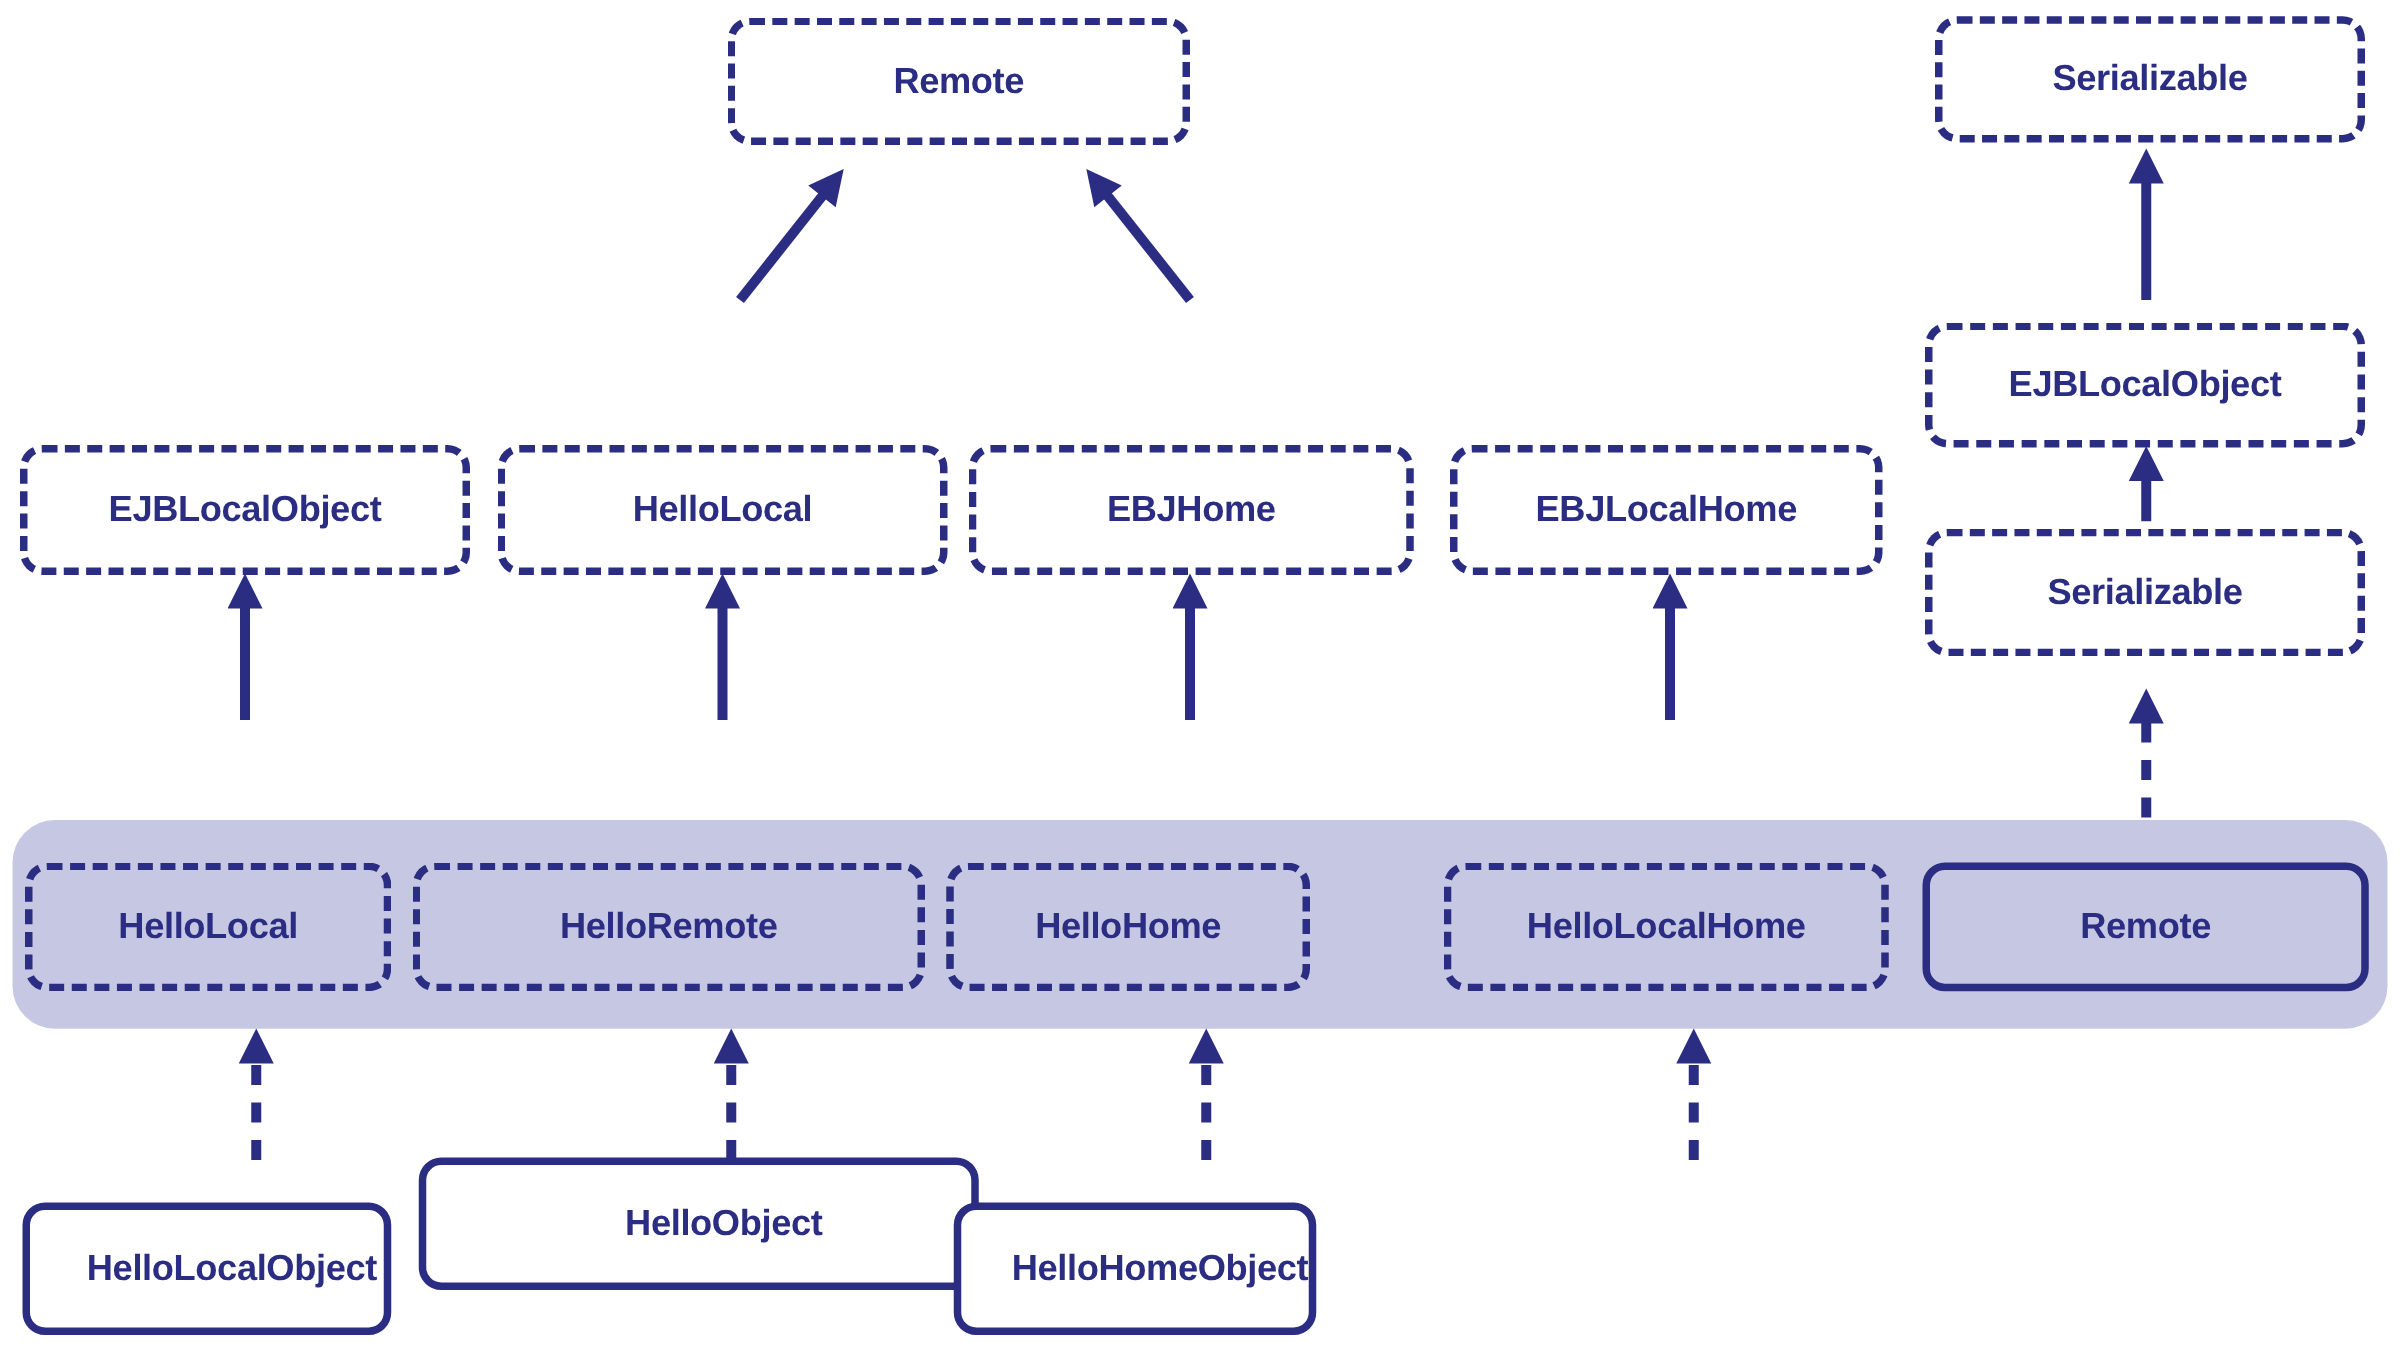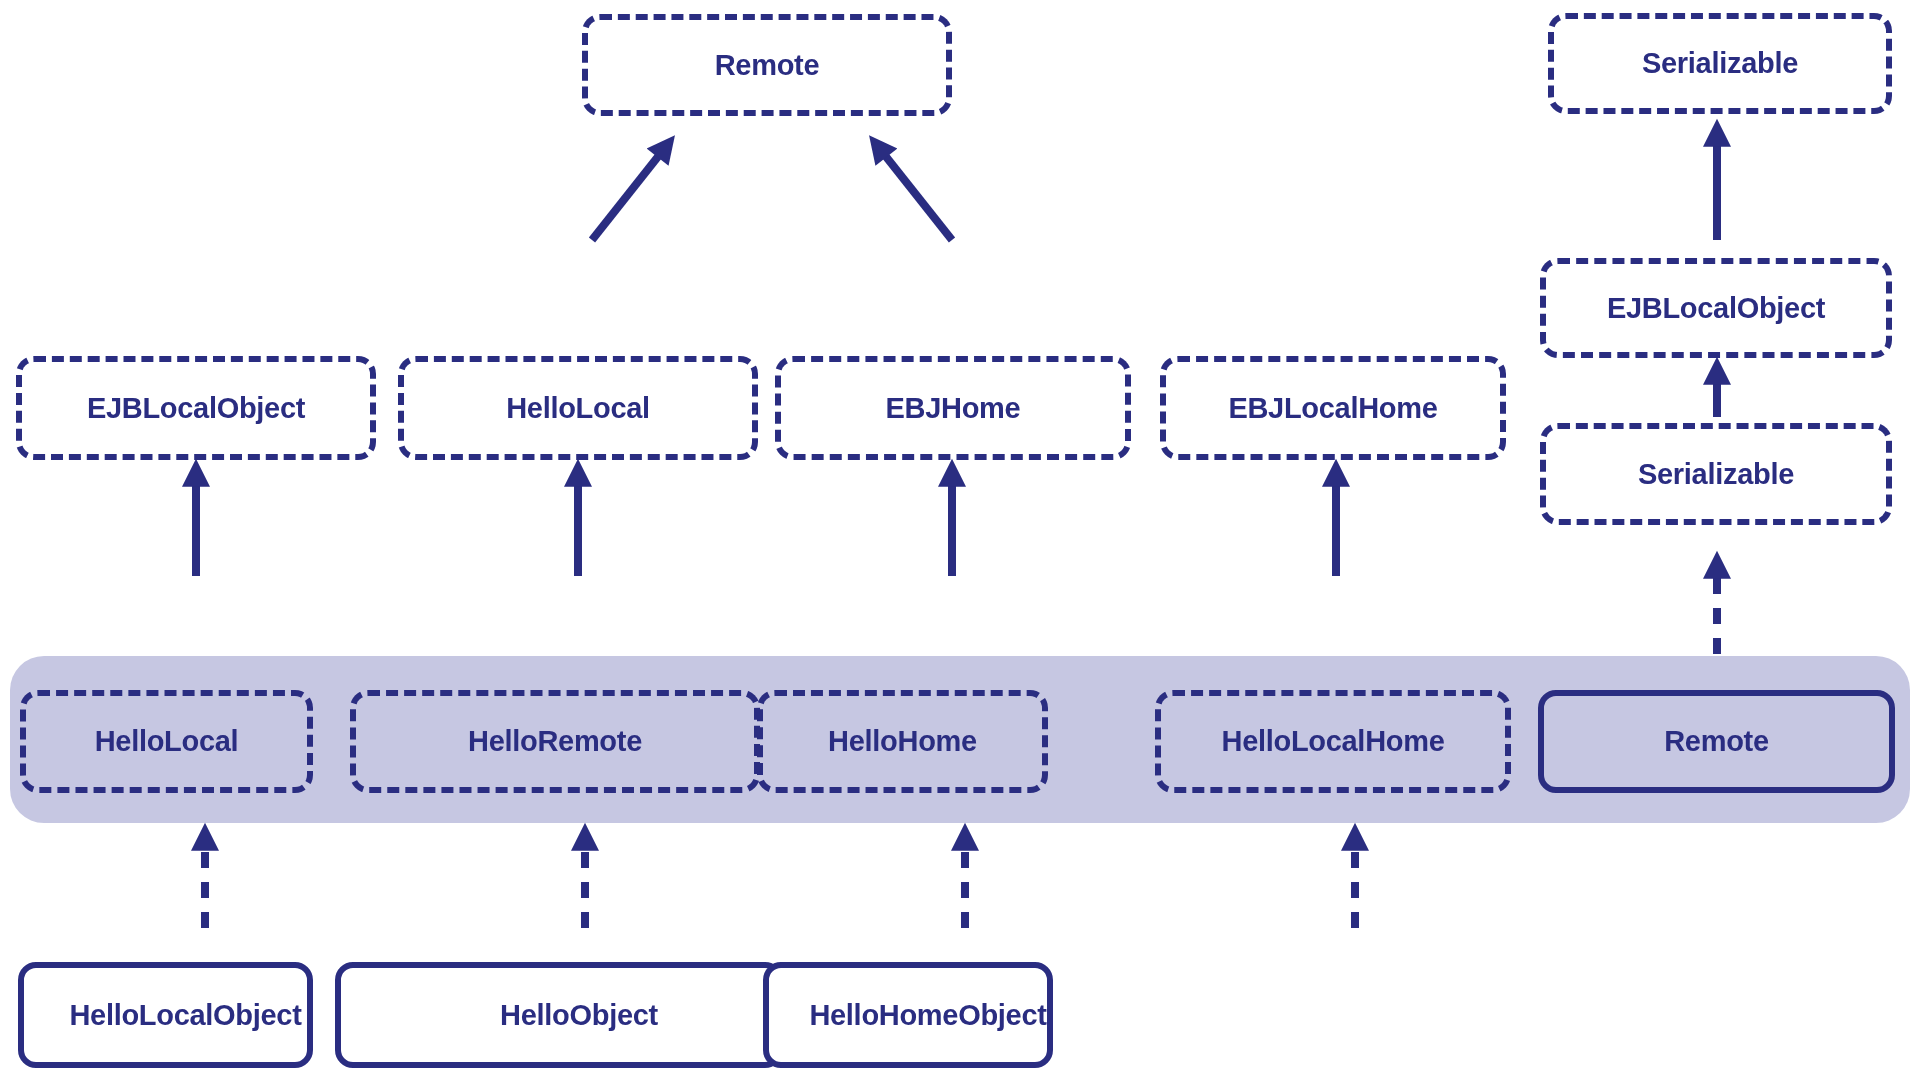--- a/index.html
+++ b/index.html
@@ -80,22 +80,22 @@
 
   <div class="node" style="left:1540px;top:258px;width:352px;height:100px">EJBLocalObject</div>
   <div class="node" style="left:1540px;top:423px;width:352px;height:102px">Serializable</div>
 
   <div class="node" style="left:16px;top:356px;width:360px;height:104px">EJBLocalObject</div>
   <div class="node" style="left:398px;top:356px;width:360px;height:104px">HelloLocal</div>
   <div class="node" style="left:775px;top:356px;width:356px;height:104px">EBJHome</div>
   <div class="node" style="left:1160px;top:356px;width:346px;height:104px">EBJLocalHome</div>
 
   <div class="node onband" style="left:20px;top:690px;width:293px;height:103px">HelloLocal</div>
-  <div class="node onband" style="left:350px;top:690px;width:410px;height:103px">HelloRemote</div>
+  <div class="node onband" style="left:330px;top:690px;width:410px;height:103px">HelloRemote</div>
   <div class="node onband" style="left:1155px;top:690px;width:356px;height:103px">HelloLocalHome</div>
   <div class="node onband" style="left:757px;top:690px;width:291px;height:103px">HelloHome</div>
   <div class="node solid onband" style="left:1538px;top:690px;width:357px;height:103px">Remote</div>
 
   <div class="node solid white" style="left:18px;top:962px;width:295px;height:106px">HelloLocalObject</div>
-  <div class="node solid white" style="left:335px;top:962px;width:448px;height:106px">HelloObject</div>
+  <div class="node solid white" style="left:335px;top:926px;width:448px;height:106px">HelloObject</div>
   <div class="node solid white" style="left:763px;top:962px;width:290px;height:106px">HelloHomeObject</div>
 
 </div>
 
 </body></html>

